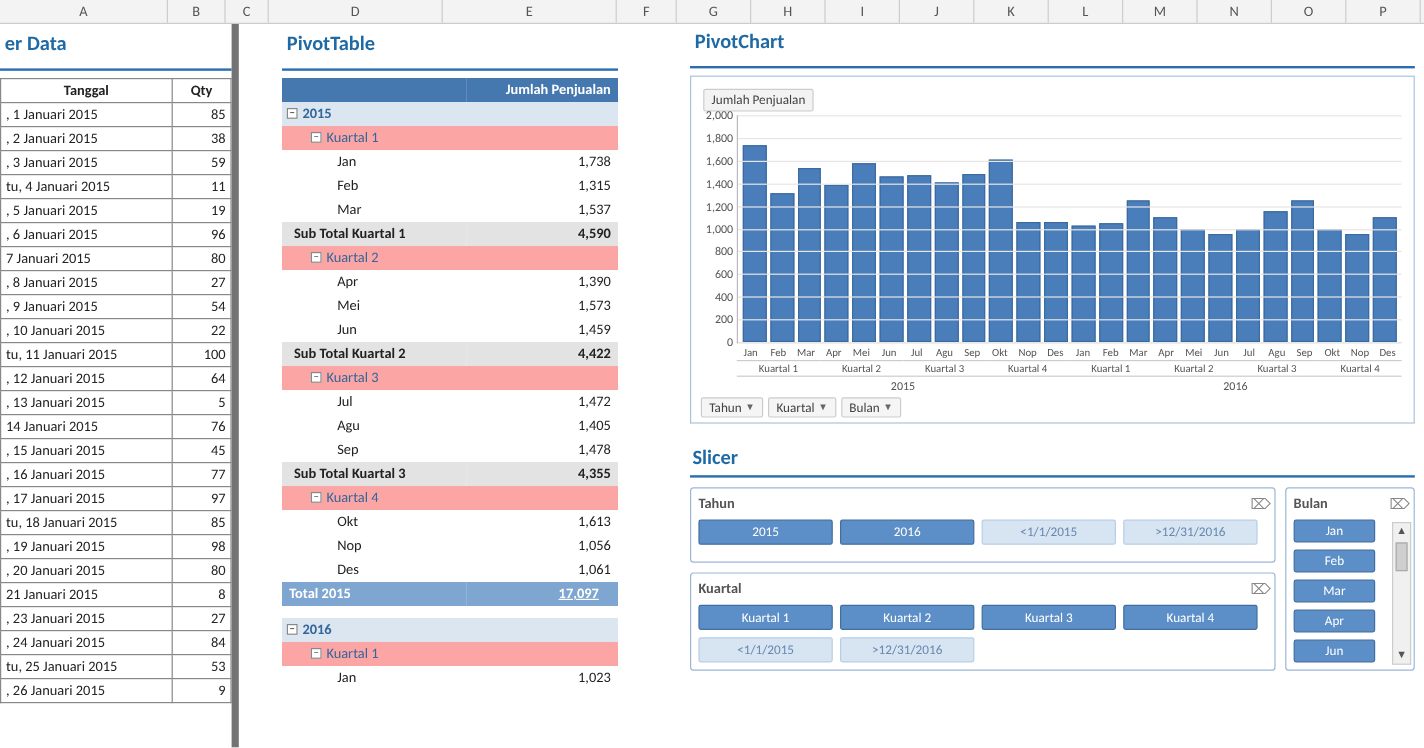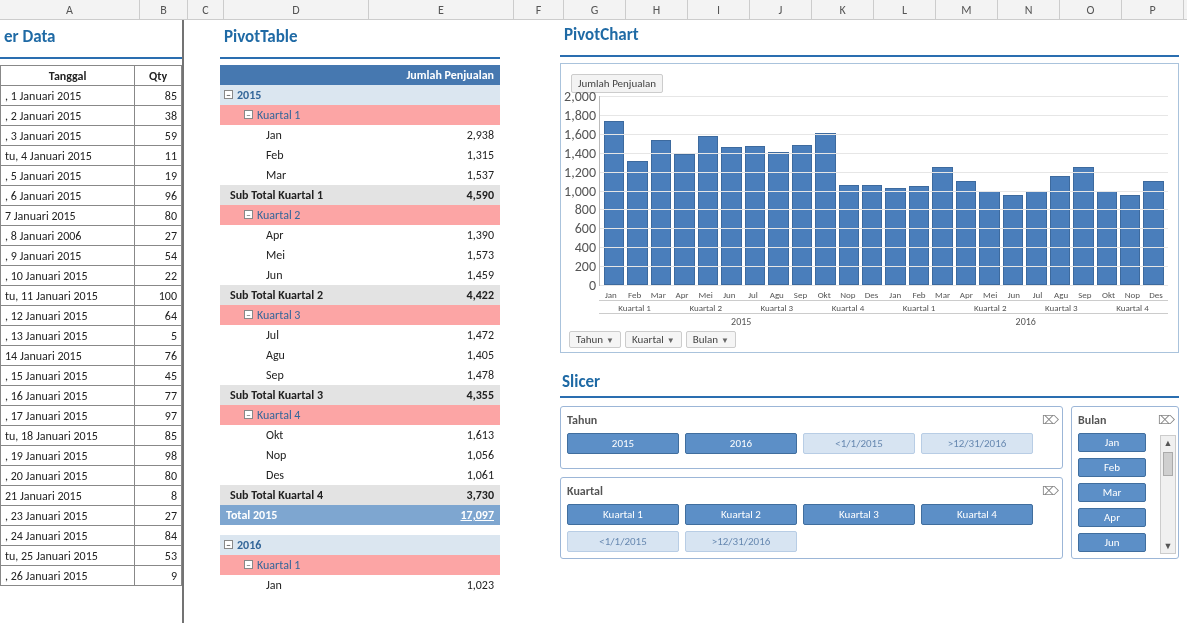--- a/index.html
+++ b/index.html
@@ -39,22 +39,22 @@
   .cA { width: 140px; }
   .cB { width: 48px; }
   .cC { width: 36px; }
   .cD { width: 145px; }
   .cE { width: 145px; }
   .cF { width: 50px; }
   .cG, .cH, .cI, .cJ, .cK, .cL, .cM, .cN, .cO, .cP { width: 62px; }
 
   
   .data-area {
-    width: 184px;
-    border-right: 2px solid #737373;
+    width: 199px;
+    border-right: 6px solid #737373;
   }
   .section-title {
     color: #1f6aa5;
     font-weight: bold;
     font-size: 17px;
     padding: 6px 4px 10px 4px;
     border-bottom: 2px solid #2a6eb0;
     margin-bottom: 6px;
   }
   .data-table {
@@ -112,21 +112,21 @@
     font-weight: bold;
   }
   .pt-sub td:first-child { padding-left: 10px;}
   .pt-sub td:last-child { text-align: right; padding-right: 6px;}
   .pt-total {
     background: #7ea6d0;
     color: #fff;
     font-weight: bold;
   }
   .pt-total td:first-child { padding-left: 6px;}
-  .pt-total td:last-child { text-align: right; padding-right: 6px; text-decoration: underline;}
+  .pt-total td:last-child { text-align: right; padding-right: 16px; text-decoration: underline;}
   .pt-row td { height: 20px; vertical-align: middle;}
   .toggle {
     display: inline-block;
     width: 9px; height: 9px;
     border: 1px solid #888;
     line-height: 7px;
     text-align: center;
     font-size: 9px;
     margin-right: 4px;
     background: #fff;
@@ -163,21 +163,21 @@
     left: 38px; right: 10px; top: 32px; bottom: 66px;
     border-left: 1px solid #bbb;
     border-bottom: 1px solid #bbb;
   }
   .gridline { position: absolute; left:0; right:0; border-top:1px solid #e6e6e6; }
   .ytick {
     position: absolute;
     right: 100%;
     transform: translateY(-50%);
     padding-right: 4px;
-    font-size: 14px;
+    font-size: 10px;
     color: #555;
     white-space: nowrap;
   }
   .bars {
     position: absolute;
     left: 4px; right: 4px; top: 0; bottom: 0;
     display: flex;
     align-items: flex-end;
     gap: 3px;
   }
@@ -333,21 +333,21 @@
           </tr>
           <tr>
             <td class="date">, 6 Januari 2015</td>
             <td class="qty">96</td>
           </tr>
           <tr>
             <td class="date">7 Januari 2015</td>
             <td class="qty">80</td>
           </tr>
           <tr>
-            <td class="date">, 8 Januari 2006</td>
+            <td class="date">, 8 Januari 2015</td>
             <td class="qty">27</td>
           </tr>
           <tr>
             <td class="date">, 9 Januari 2015</td>
             <td class="qty">54</td>
           </tr>
           <tr>
             <td class="date">, 10 Januari 2015</td>
             <td class="qty">22</td>
           </tr>
@@ -428,21 +428,21 @@
       </tbody>
         <tbody id="pt-body">
           <tr class="pt-row">
             <td colspan="2" class="pt-year"><span class="toggle">−</span>2015</td>
           </tr>
           <tr class="pt-row">
             <td colspan="2" class="pt-quarter"><span class="toggle">−</span>Kuartal 1</td>
           </tr>
           <tr class="pt-row pt-month">
             <td>Jan</td>
-            <td>2,938</td>
+            <td>1,738</td>
           </tr>
           <tr class="pt-row pt-month">
             <td>Feb</td>
             <td>1,315</td>
           </tr>
           <tr class="pt-row pt-month">
             <td>Mar</td>
             <td>1,537</td>
           </tr>
           <tr class="pt-row pt-sub">
@@ -494,24 +494,20 @@
             <td>Okt</td>
             <td>1,613</td>
           </tr>
           <tr class="pt-row pt-month">
             <td>Nop</td>
             <td>1,056</td>
           </tr>
           <tr class="pt-row pt-month">
             <td>Des</td>
             <td>1,061</td>
-          </tr>
-          <tr class="pt-row pt-sub">
-            <td>Sub Total Kuartal 4</td>
-            <td>3,730</td>
           </tr>
           <tr class="pt-row pt-total">
             <td>Total 2015</td>
             <td>17,097</td>
           </tr>
           <tr class="pt-row">
             <td colspan="2" style="height:10px"></td>
           </tr>
           <tr class="pt-row">
             <td colspan="2" class="pt-year"><span class="toggle">−</span>2016</td>

